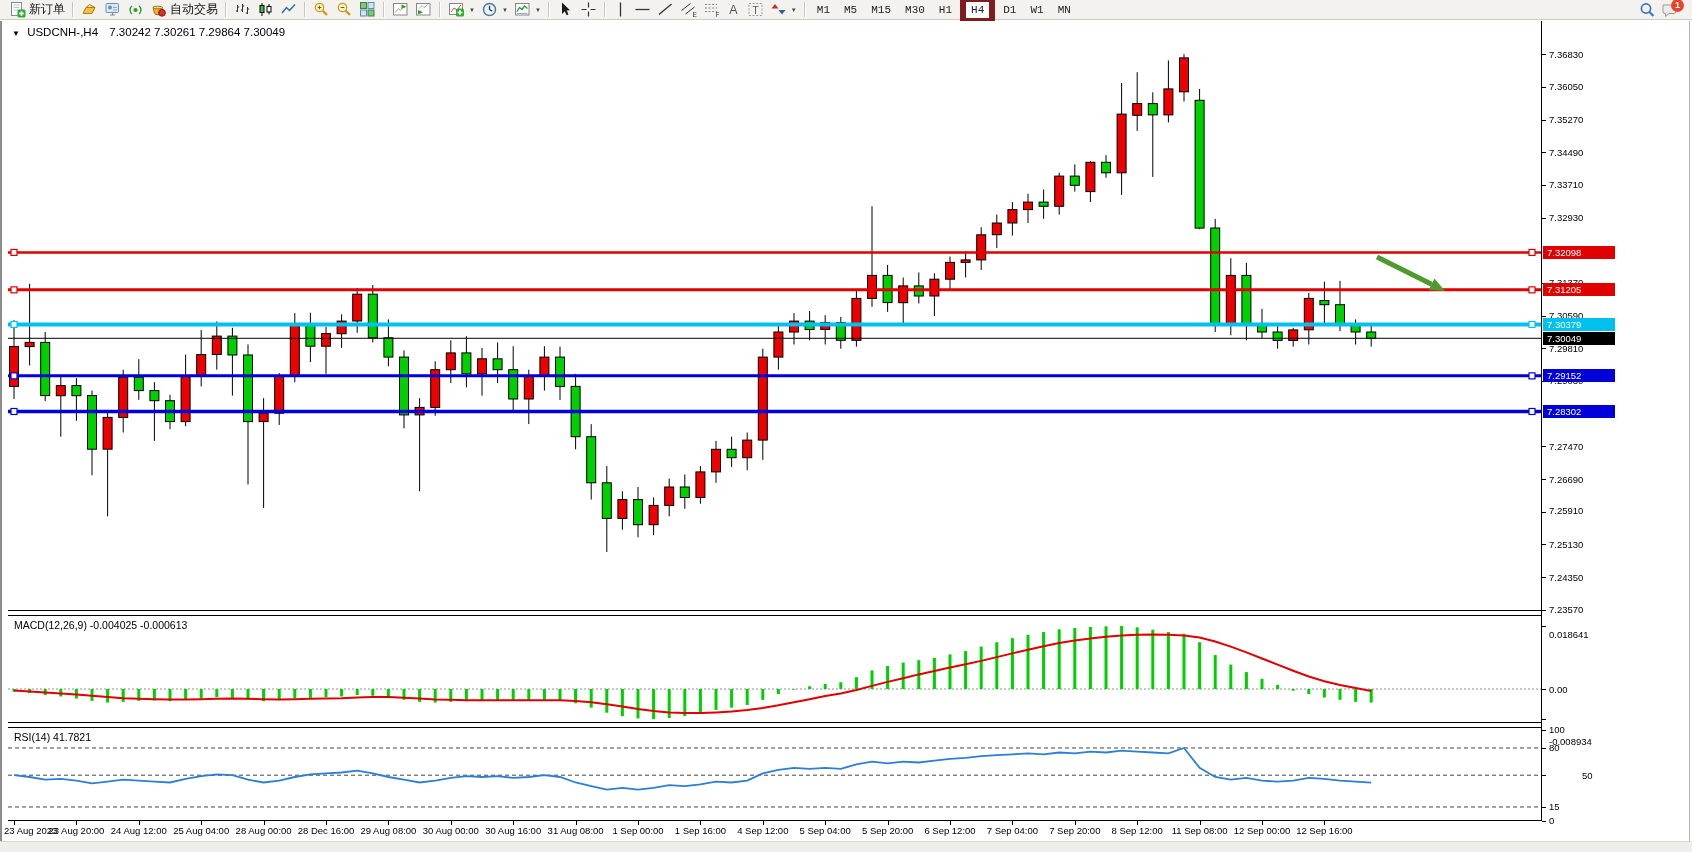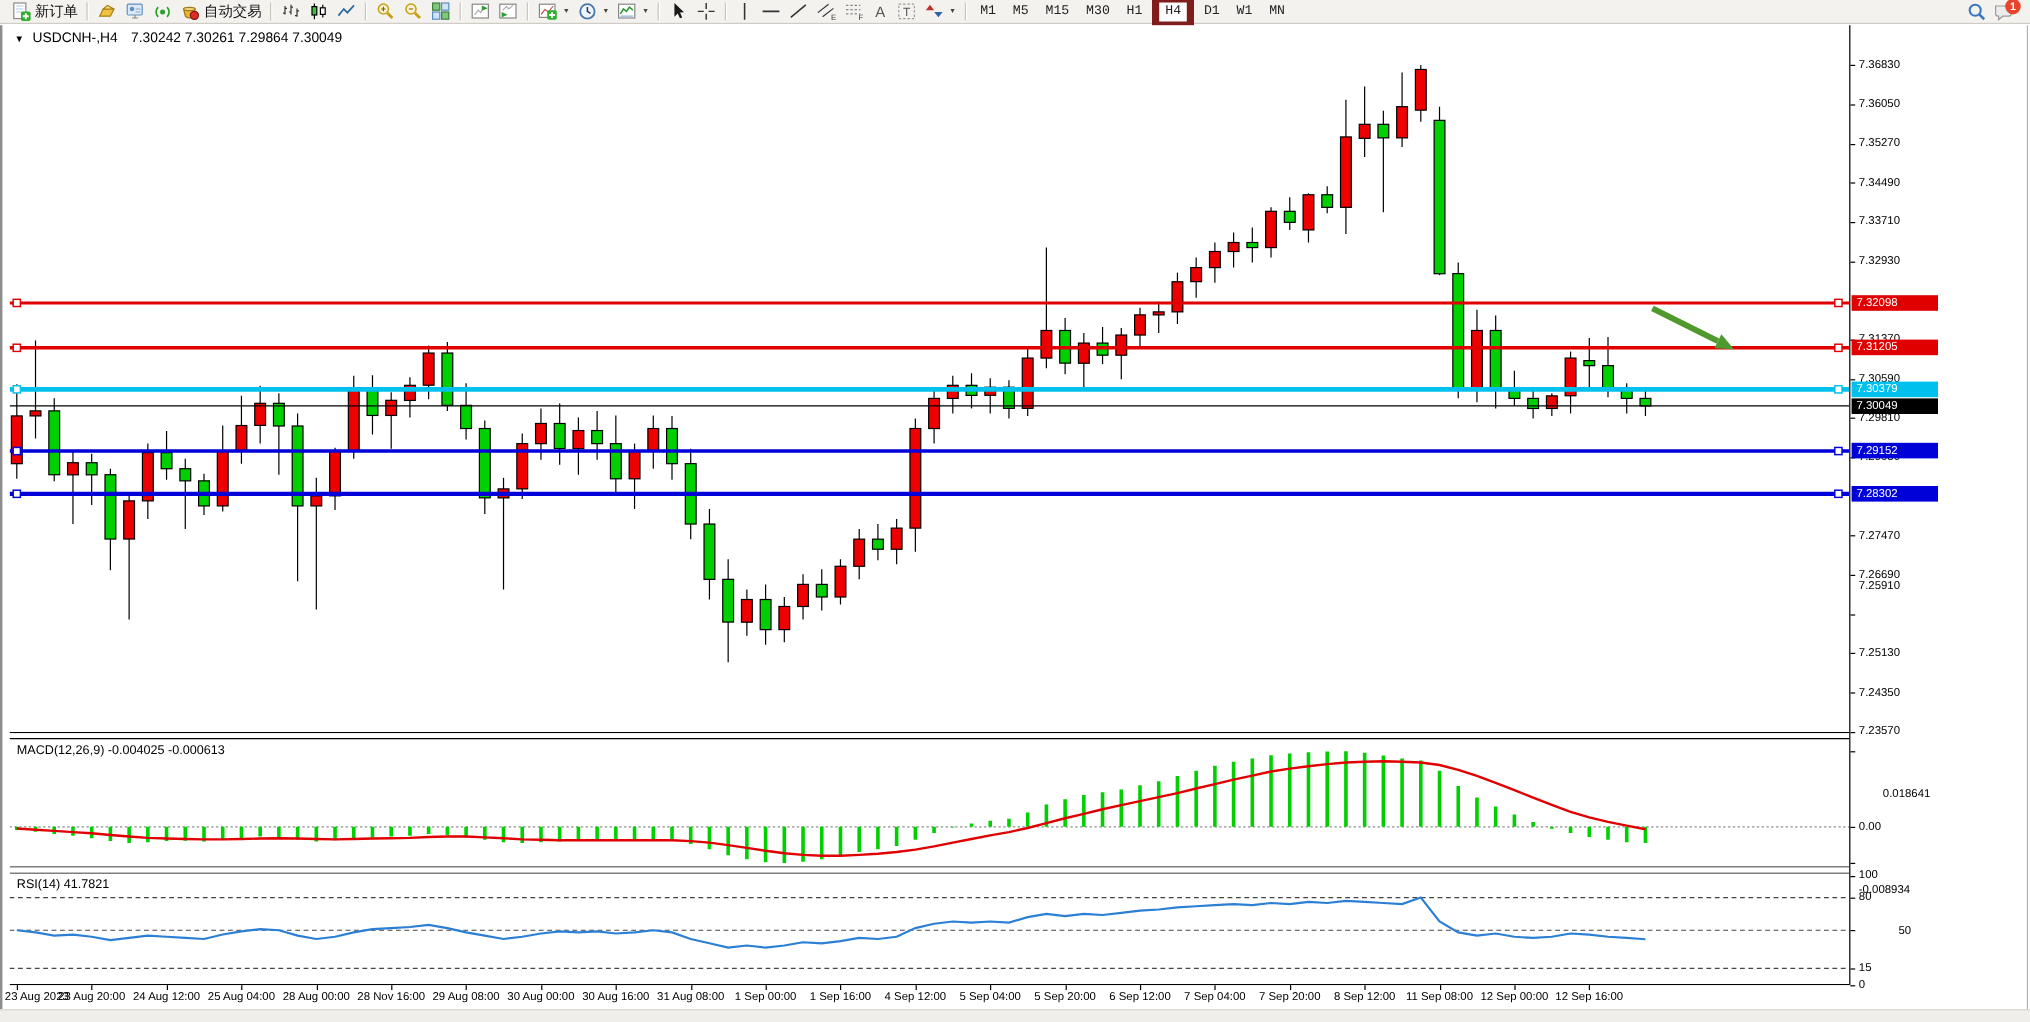--- a/index.html
+++ b/index.html
@@ -648,35 +648,35 @@
       <div class="ticklabel" style="top: 310.118px;">7.30590</div>
       <div class="tick" style="top: 348.3px;"></div>
       <div class="ticklabel" style="top: 342.8px;">7.29810</div>
       <div class="tick" style="top: 380.982px;"></div>
       <div class="ticklabel" style="top: 375.482px;">7.29030</div>
       <div class="tick" style="top: 446.346px;"></div>
       <div class="ticklabel" style="top: 440.846px;">7.27470</div>
       <div class="tick" style="top: 479.028px;"></div>
       <div class="ticklabel" style="top: 473.528px;">7.26690</div>
       <div class="tick" style="top: 511.71px;"></div>
-      <div class="ticklabel" style="top: 483px; text-align: right;">7.25910</div>
+      <div class="ticklabel" style="top: 505px; text-align: right;">7.25910</div>
       <div class="tick" style="top: 544.392px;"></div>
       <div class="ticklabel" style="top: 538.892px;">7.25130</div>
       <div class="tick" style="top: 577.074px;"></div>
       <div class="ticklabel" style="top: 571.574px;">7.24350</div>
       <div class="tick" style="top: 609.756px;"></div>
       <div class="ticklabel" style="top: 604.256px;">7.23570</div>
       <div class="badge-price" style="top: 245.933px; background: rgb(224, 0, 0); color: rgb(255, 255, 255);">7.32098</div>
       <div class="badge-price" style="top: 283.349px; background: rgb(224, 0, 0); color: rgb(255, 255, 255);">7.31205</div>
       <div class="badge-price" style="top: 317.959px; background: rgb(0, 192, 238); color: rgb(255, 255, 255);">7.30379</div>
       <div class="badge-price" style="top: 331.786px; background: rgb(0, 0, 0); color: rgb(255, 255, 255);">7.30049</div>
       <div class="badge-price" style="top: 369.37px; background: rgb(0, 0, 216); color: rgb(255, 255, 255);">7.29152</div>
       <div class="badge-price" style="top: 404.985px; background: rgb(0, 0, 216); color: rgb(255, 255, 255);">7.28302</div>
       <div class="tick" style="top: 625.81px;"></div>
-      <div class="ticklabel" style="top: 656px; margin-left: 20px;">0.018641</div>
+      <div class="ticklabel" style="top: 629px;">0.018641</div>
       <div class="tick" style="top: 689px;"></div>
       <div class="ticklabel" style="top: 683.5px;">0.00</div>
       <div class="tick" style="top: 719.285px;"></div>
       <div class="ticklabel" style="top: 736px; text-align: center;">-0.008934</div>
       <div class="tick" style="top: 729.8px;"></div>
       <div class="ticklabel" style="top: 724.3px;">100</div>
       <div class="tick" style="top: 747.96px;"></div>
       <div class="ticklabel" style="top: 742.46px;">80</div>
       <div class="tick" style="top: 775.2px;"></div>
       <div class="ticklabel" style="top: 769.7px; padding-left: 33px;">50</div>
@@ -694,21 +694,21 @@
       <div class="tlabel first" style="left: 4px;">23 Aug 2023</div>
       <div class="ttick" style="left: 76.4px;"></div>
       <div class="tlabel" style="left: 76.4px;">23 Aug 20:00</div>
       <div class="ttick" style="left: 138.8px;"></div>
       <div class="tlabel" style="left: 138.8px;">24 Aug 12:00</div>
       <div class="ttick" style="left: 201.2px;"></div>
       <div class="tlabel" style="left: 201.2px;">25 Aug 04:00</div>
       <div class="ttick" style="left: 263.6px;"></div>
       <div class="tlabel" style="left: 263.6px;">28 Aug 00:00</div>
       <div class="ttick" style="left: 326px;"></div>
-      <div class="tlabel" style="left: 326px;">28 Nov 16:00</div>
+      <div class="tlabel" style="left: 326px;">28 Dec 16:00</div>
       <div class="ttick" style="left: 388.4px;"></div>
       <div class="tlabel" style="left: 388.4px;">29 Aug 08:00</div>
       <div class="ttick" style="left: 450.8px;"></div>
       <div class="tlabel" style="left: 450.8px;">30 Aug 00:00</div>
       <div class="ttick" style="left: 513.2px;"></div>
       <div class="tlabel" style="left: 513.2px;">30 Aug 16:00</div>
       <div class="ttick" style="left: 575.6px;"></div>
       <div class="tlabel" style="left: 575.6px;">31 Aug 08:00</div>
       <div class="ttick" style="left: 638px;"></div>
       <div class="tlabel" style="left: 638px;">1 Sep 00:00</div>

